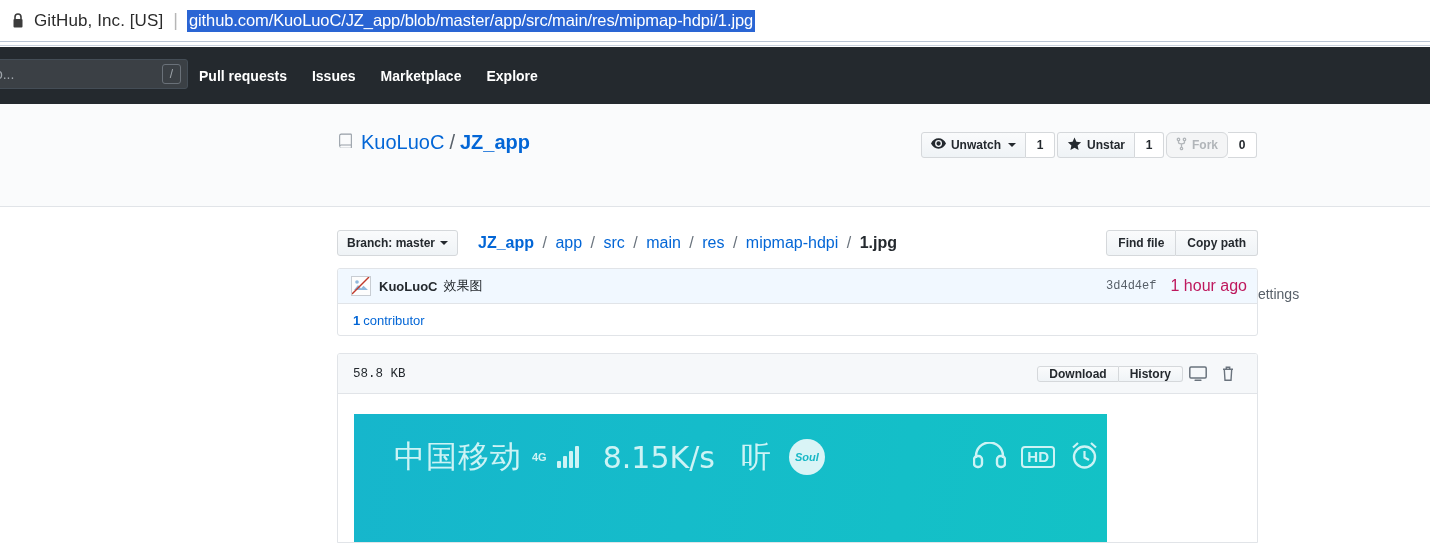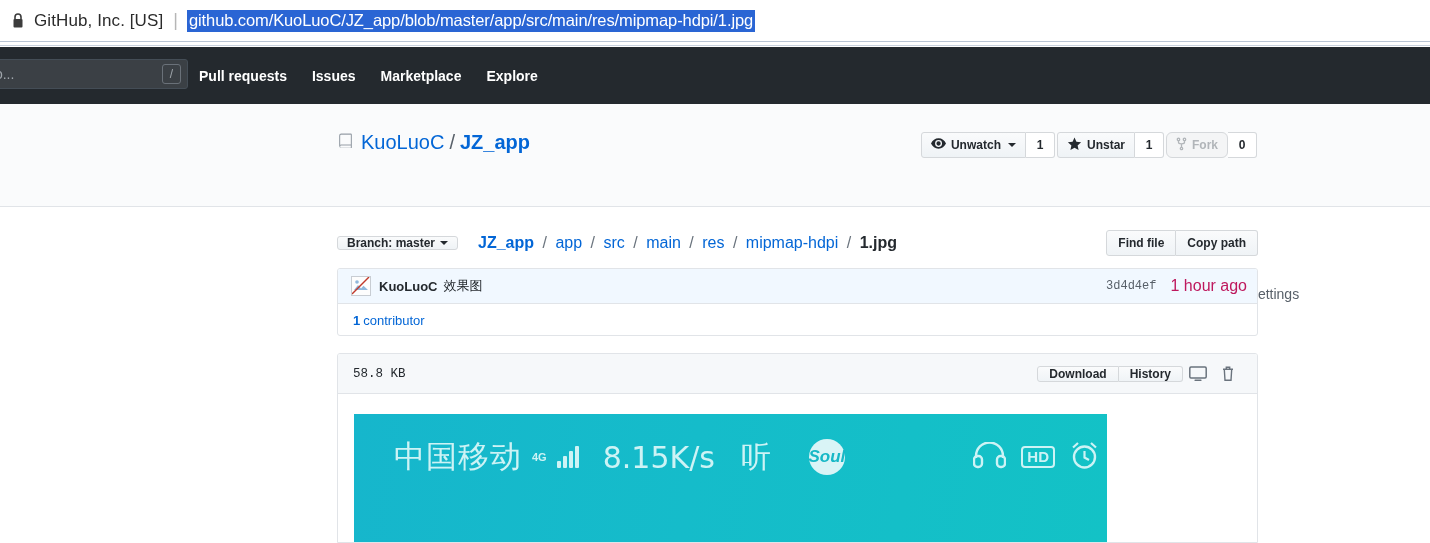--- a/index.html
+++ b/index.html
@@ -178,21 +178,21 @@
   .rtab.active .ico { color: #24292e; }
 
   
   #file-nav {
     position: absolute; left: 337px; top: 228px;
     width: 921px; height: 30px;
     display: flex; align-items: center;
   }
   #branch-btn {
     display: flex; align-items: center;
-    height: 14px; padding: 0 9px;
+    height: 26px; padding: 0 9px;
     background: linear-gradient(#fafbfc, #eff3f6);
     border: 1px solid #d5d8db; border-radius: 3px;
     font-size: 12px; font-weight: bold; color: #24292e;
     white-space: nowrap;
   }
   #branch-btn .caret {
     width: 0; height: 0; margin-left: 5px;
     border-left: 4px solid transparent;
     border-right: 4px solid transparent;
     border-top: 4px solid #24292e;
@@ -335,22 +335,22 @@
     font-family: "DejaVu Sans", sans-serif;
   }
   .sb-ting {
     font-size: 30px; color: #cdf3f5; margin-left: 16px;
     font-family: "DejaVu Sans", sans-serif;
   }
   .sb-soul {
     width: 36px; height: 36px; border-radius: 50%;
     background: #d9f4f6; color: #17b8c6;
     display: flex; align-items: center; justify-content: center;
-    font-size: 17px; font-weight: bold; font-style: italic;
-    margin-left: 28px; flex: none;
+    font-size: 11px; font-weight: bold; font-style: italic;
+    margin-left: 8px; flex: none;
   }
   .sb-right {
     margin-left: auto;
     display: flex; align-items: center; gap: 15px;
     color: #cdf3f5;
   }
   .sb-hd {
     border: 2px solid #cdf3f5; border-radius: 4px;
     font-size: 15px; font-weight: bold;
     padding: 1px 4px; line-height: 16px;

